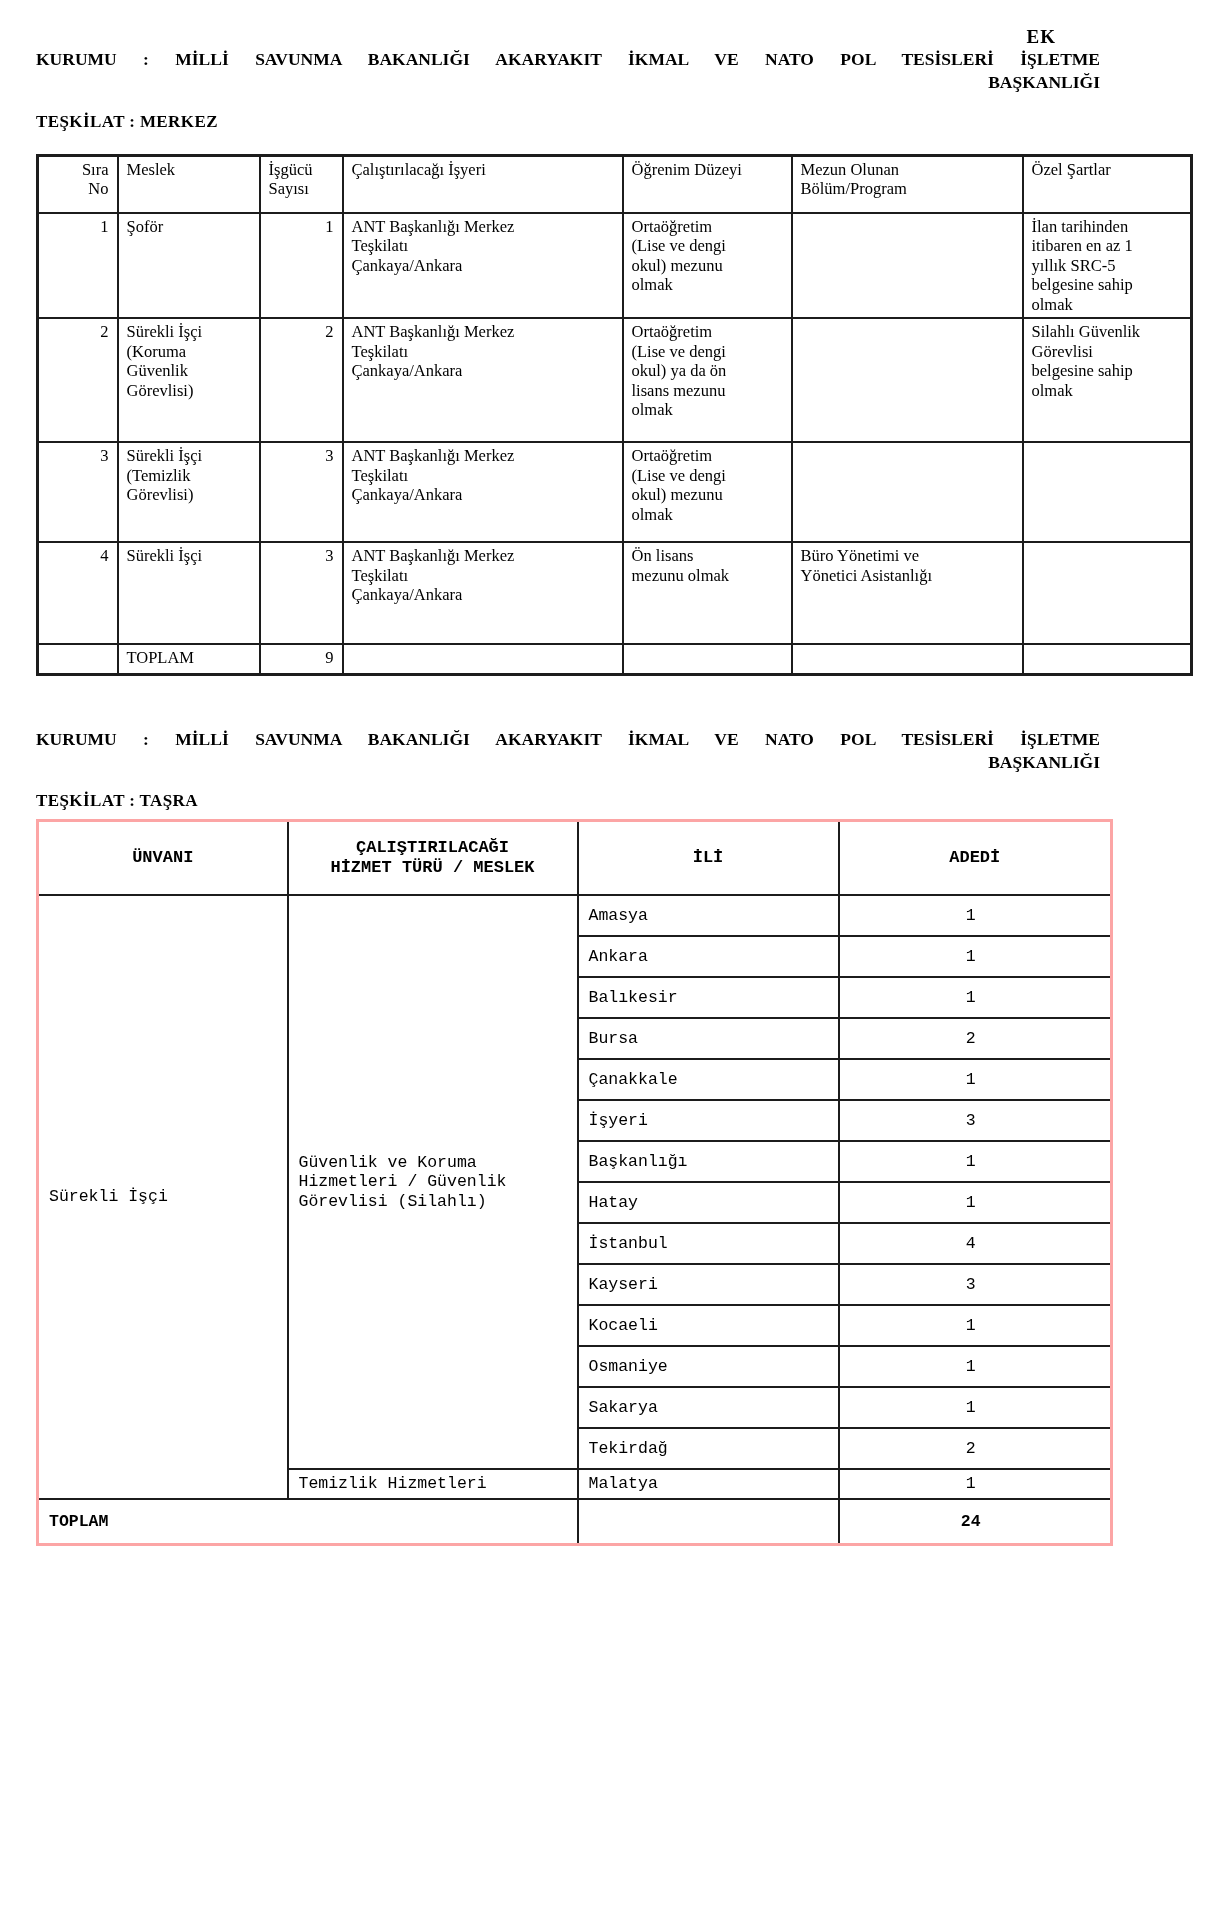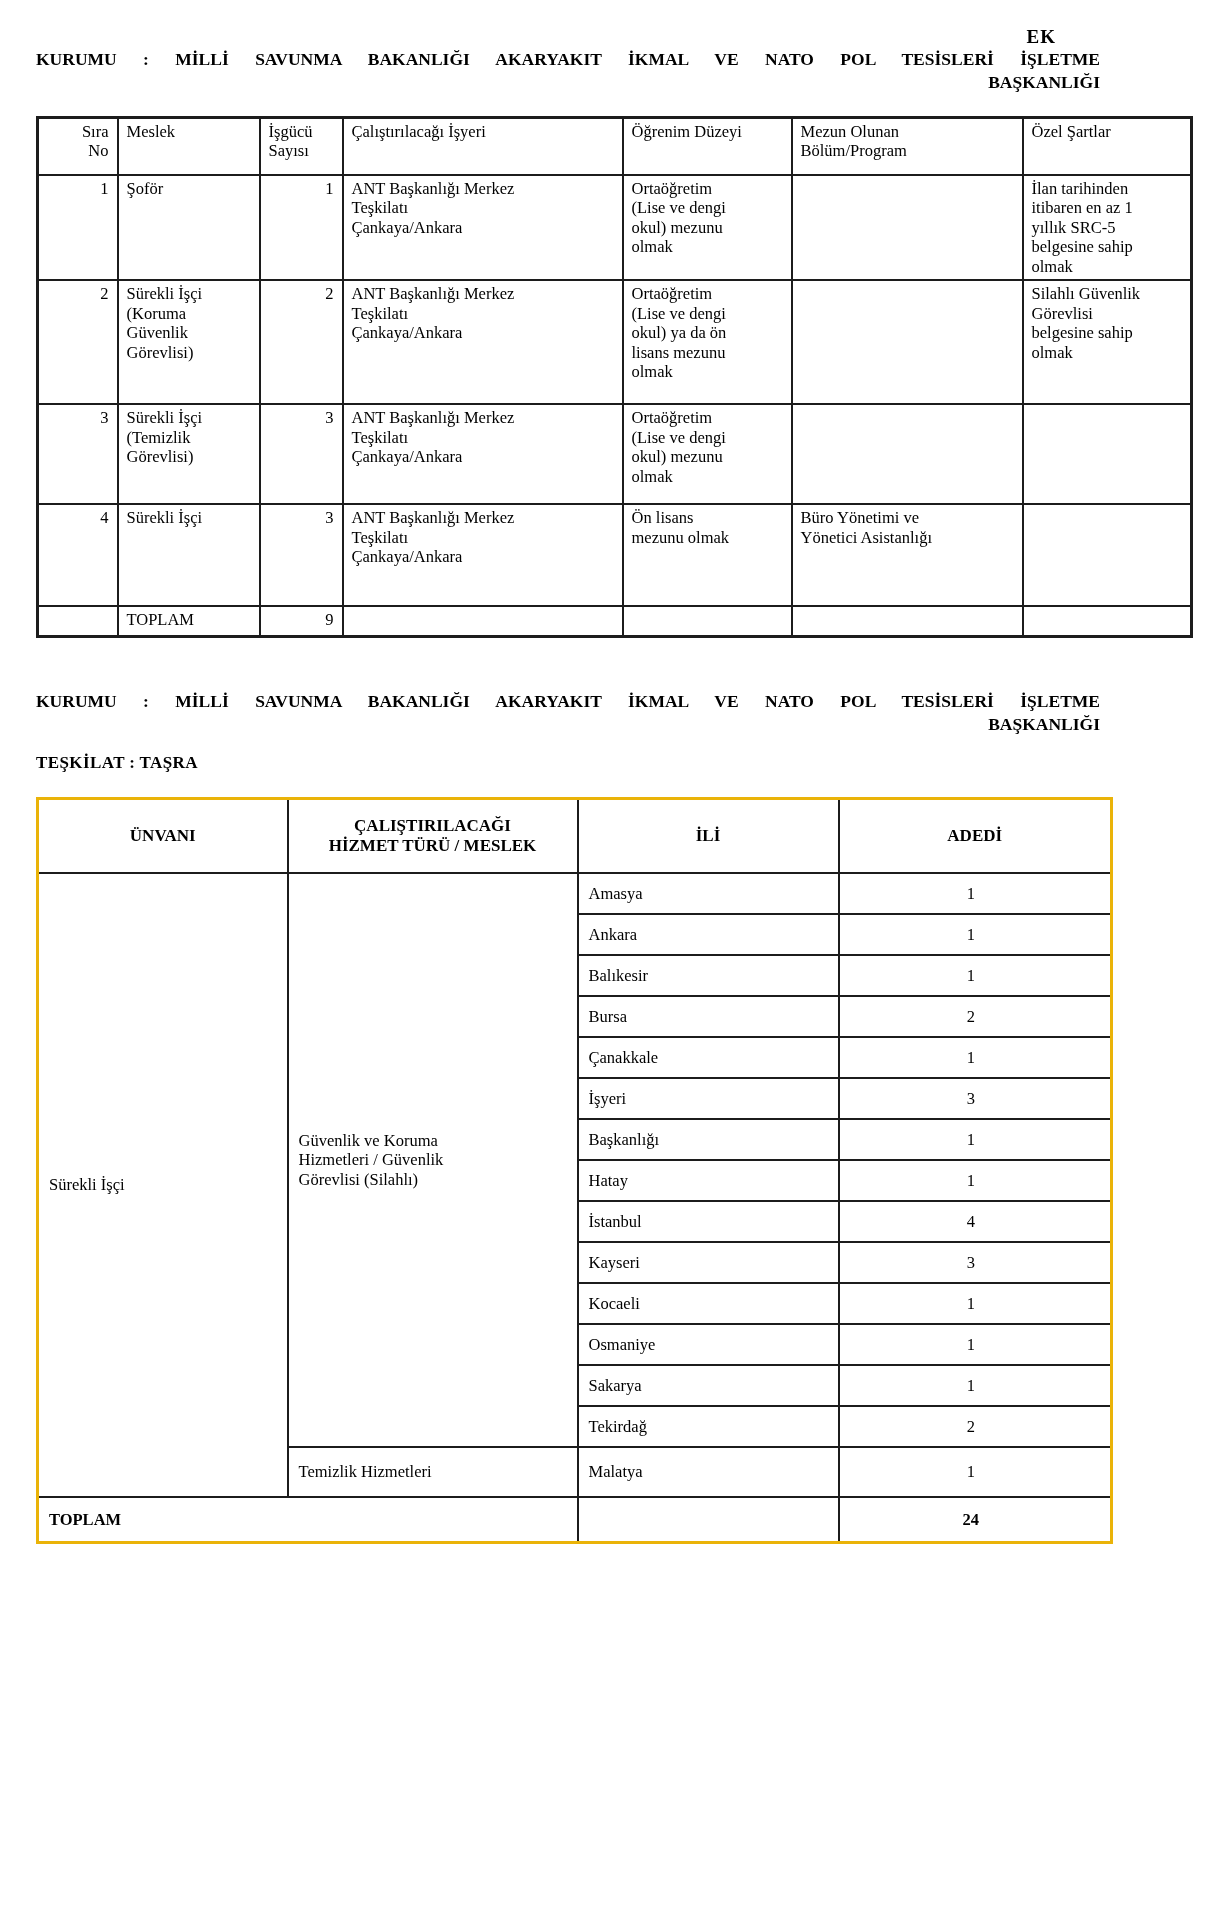--- a/index.html
+++ b/index.html
@@ -24,39 +24,40 @@
   td, th {
     border:2px solid #1c1c1c;
     padding:3px 8px;
     font-size:16.5px; line-height:1.18;
     vertical-align:top; text-align:left;
     font-weight:normal; white-space:pre-line;
     overflow:hidden;
   }
   .t-merkez { width:1154px; margin-top:22px; border:3px solid #1c1c1c; }
   .t-merkez .c { text-align:right; }
-  .t-tasra { width:1074px; margin-top:24px; border:3px solid #eab308; }
+  .t-tasra { width:1074px; margin-top:8px; border:3px solid #fca5a5;font-family:Liberation Mono, monospace; }
   .t-tasra th { font-weight:bold; text-align:center; vertical-align:middle; font-size:17px; }
   .t-tasra td { vertical-align:middle; padding-left:10px;border-radius:10px; }
   .t-tasra .c { text-align:center; padding-left:0; }
   .bold { font-weight:bold; }
   .sec2 { margin-top:52px; }
 </style>
 </head>
 <body>
 
 <div class="page">
 
   <div class="ek">EK</div>
 
   <div class="title">
     <div class="l1">KURUMU : MİLLİ SAVUNMA BAKANLIĞI AKARYAKIT İKMAL VE NATO POL TESİSLERİ İŞLETME</div>
     <div class="l2">BAŞKANLIĞI</div>
   </div>
 
+  <div class="teskilat">TEŞKİLAT : MERKEZ</div>
 
   <table class="t-merkez">
     <colgroup>
       <col style="width:80px">
         <col style="width:142px">
         <col style="width:83px">
       <col style="width:280px">
         <col style="width:169px">
         <col style="width:231px">
         <col style="width:169px">
@@ -229,21 +230,21 @@
         <td class="c">1</td>
       </tr>
       <tr style="height:41px">
         <td>Sakarya</td>
         <td class="c">1</td>
       </tr>
       <tr style="height:41px">
         <td>Tekirdağ</td>
         <td class="c">2</td>
       </tr>
-      <tr style="height:50px">
+      <tr style="height:30px">
         <td>Temizlik Hizmetleri</td>
         <td>Malatya</td>
         <td class="c">1</td>
       </tr>
       <tr style="height:46px">
         <td colspan="2" class="bold">TOPLAM</td>
         <td></td>
         <td class="c bold">24</td>
       </tr>
     </tbody>

